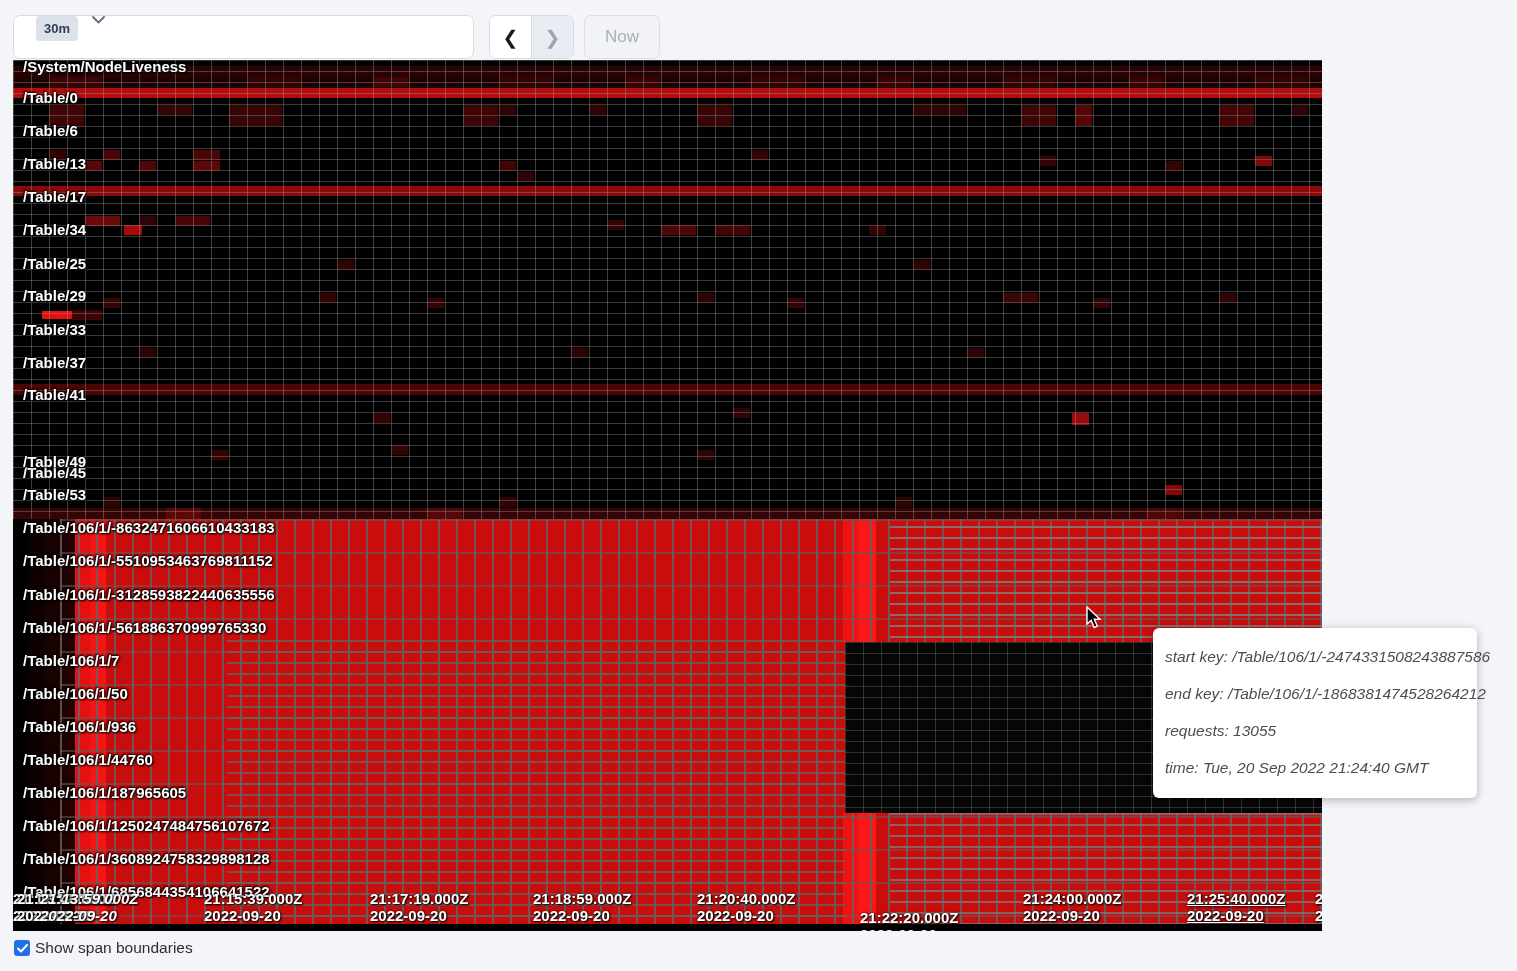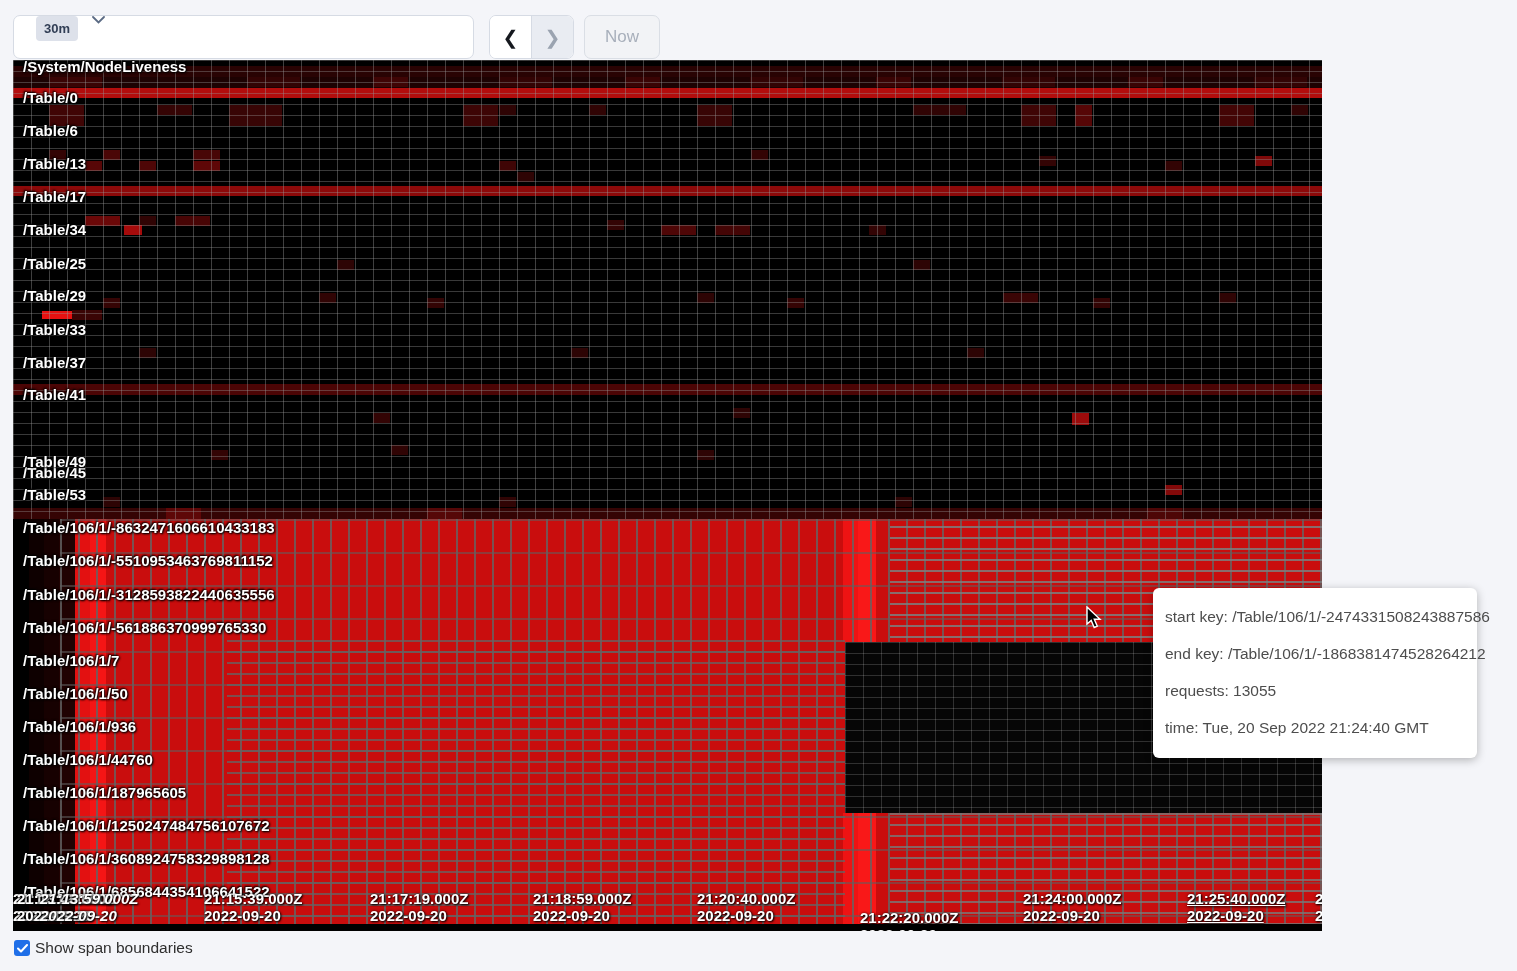--- a/index.html
+++ b/index.html
@@ -56,23 +56,23 @@
   }
   .axis-label {
     position:absolute; top:830px; color:#fff; font-size:15px; font-weight:700;
     line-height:17px; white-space:nowrap;
     text-shadow:1px 1px 2px #000, 0 0 3px rgba(0,0,0,.8);
     pointer-events:none;
   }
 
   
   .hm-tooltip {
-    position:absolute; left:1153px; top:588px; width:324px; min-height:167px;
+    position:absolute; left:1153px; top:628px; width:324px; min-height:167px;
     background:#fff; border-radius:6px; box-shadow:0 2px 10px rgba(0,0,0,.28);
-    padding:10px 12px 12px 12px; z-index:30;
+    padding:10px 12px 12px 12px; z-index:30;font-style:italic;
   }
   .hm-tooltip .tt-line {
     color:#4d4d4d; font-size:15.5px; line-height:37px; white-space:nowrap;
   }
 
   
   .cursor { position:absolute; left:1085px; top:606px; z-index:40; pointer-events:none; }
 
   
   .footer { position:absolute; left:14px; top:939px; display:flex; align-items:center;justify-content:flex-end; }

